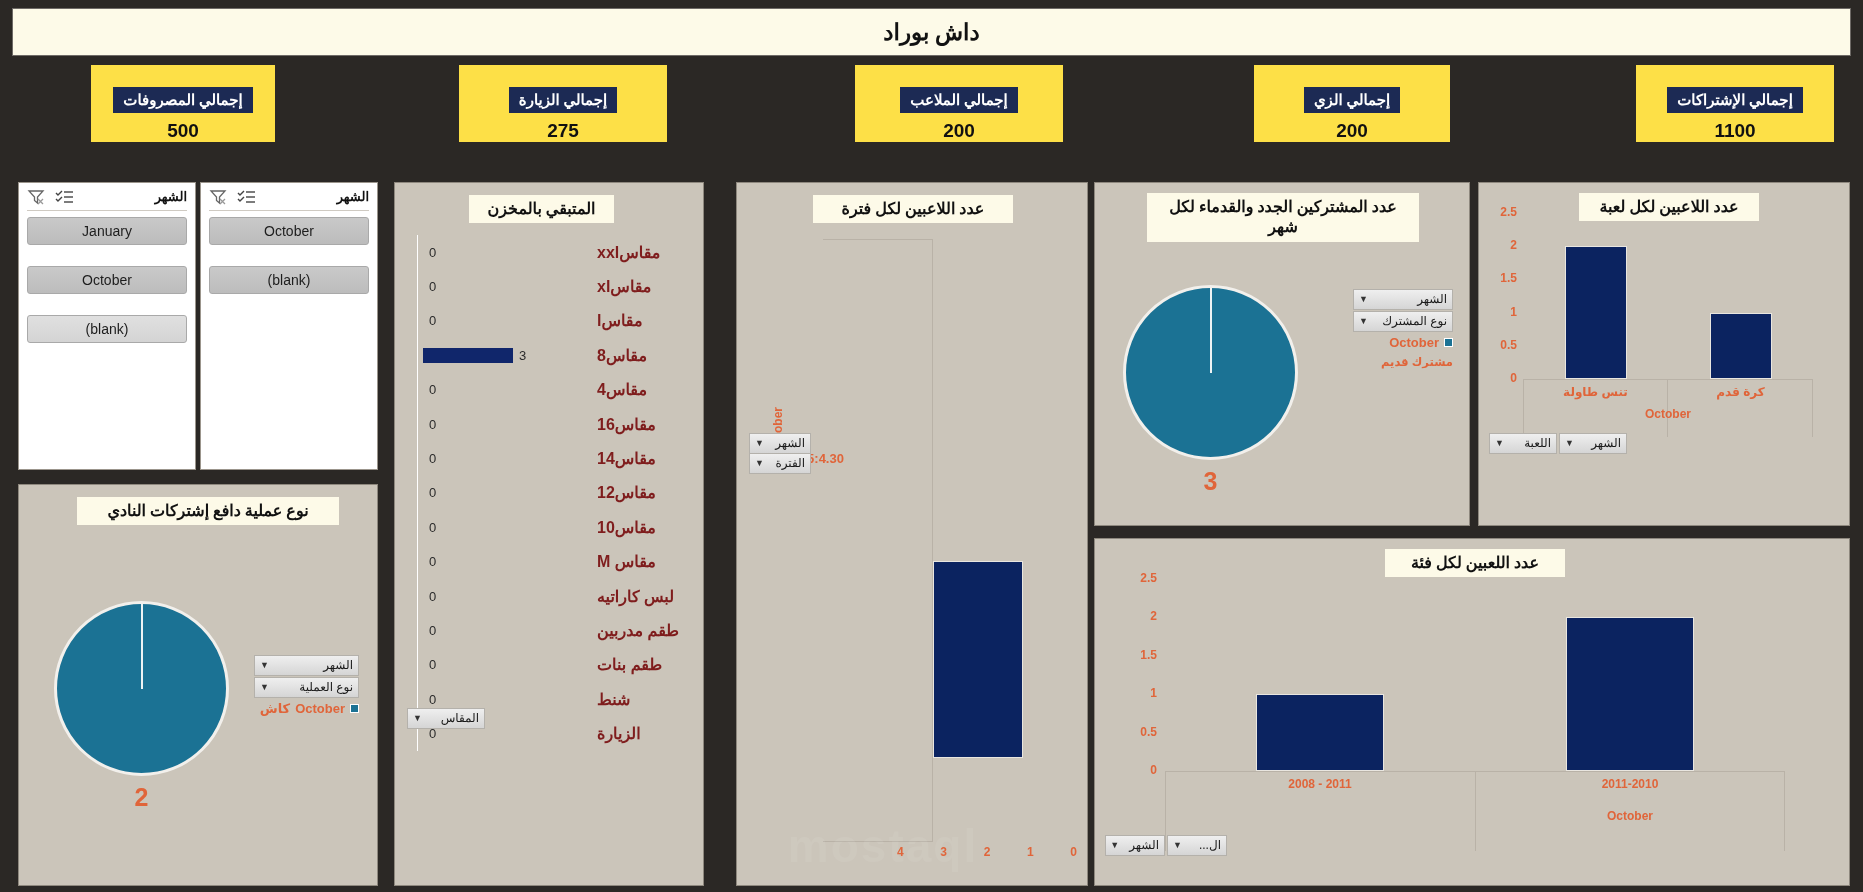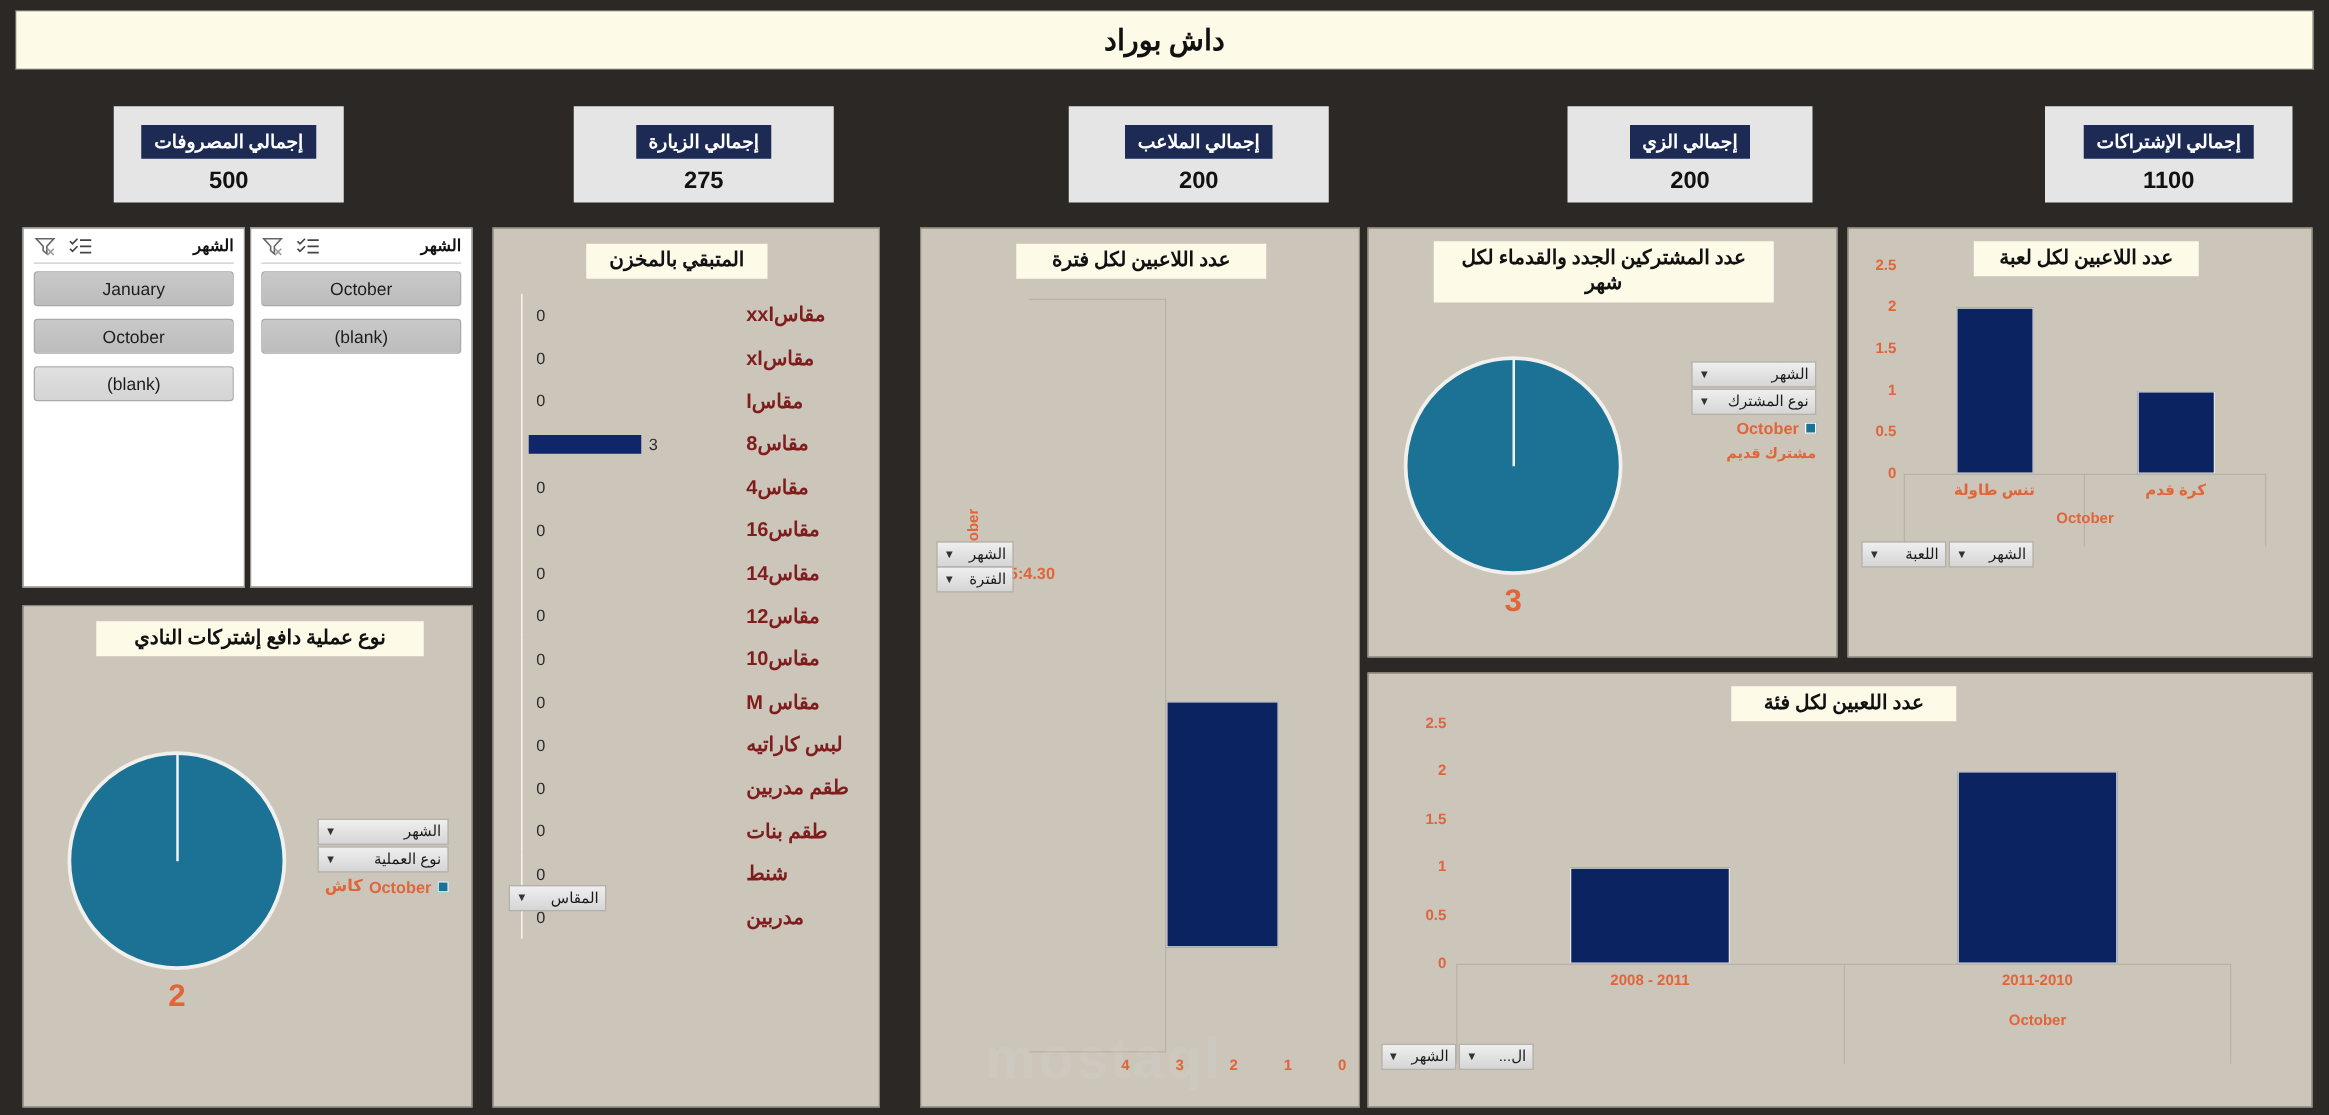--- a/index.html
+++ b/index.html
@@ -20,23 +20,23 @@
     display: flex; align-items: center; justify-content: center;
   }
   .title-banner .t {
     font-family: "Liberation Serif", "DejaVu Serif", serif;
     font-size: 23px; font-weight: bold; color: #111;
   }
 
   
   .kpi {
     position: absolute; top: 65px; height: 77px;
-    background: #e5e5e5;
+    background: #fde047;
     display: flex; flex-direction: column; align-items: center;
-    justify-content: center; padding-top: 8px; margin-top: 20px;
+    justify-content: flex-end; padding-top: 8px;
   }
   .kpi .hdr {
     background: #1c2a54; color: #ffffff;
     font-family: "Liberation Serif", "DejaVu Serif", serif;
     font-size: 15px; font-weight: bold;
     padding: 4px 10px; white-space: nowrap;
   }
   .kpi .val {
     margin-top: 7px; font-size: 19px; font-weight: bold;
     color: #111; font-family: "Liberation Sans", sans-serif;
@@ -67,21 +67,21 @@
   }
   .slicer-head .nm {
     font-family: "Liberation Serif", "DejaVu Serif", serif;
     font-size: 13px; font-weight: bold; color: #111;
   }
   .slicer-head .icons { display: flex; gap: 9px; align-items: center; }
   .slicer-head svg { display: block; }
   .slicer-item {
     background: linear-gradient(#c9c9c9, #bcbcbc);
     border: 1px solid #a9a9a9; border-radius: 3px;
-    margin-bottom: 10px; height: 28px;
+    margin-bottom: 21px; height: 28px;
     display: flex; align-items: center; justify-content: center;
     font-size: 14px; color: #1d1d1d; direction: ltr;
   }
   .slicer-item.dim { background: linear-gradient(#e0e0e0, #d4d4d4); }
   .pie {
     border-radius: 50%;
     background: #1b7294;
     border: 3px solid #f2f0ec;
     position: relative;
   }
@@ -352,21 +352,21 @@
             <span class="hb-num">0</span>
           </div>
         </div>
         <div class="hb-row">
           <div class="hb-label">شنط</div>
           <div class="hb-track">
             <span class="hb-num">0</span>
           </div>
         </div>
         <div class="hb-row">
-          <div class="hb-label">مدربين</div>
+          <div class="hb-label">الزيارة</div>
           <div class="hb-track">
             <span class="hb-num">0</span>
           </div>
         </div>
       </div>
 
     <div class="fbtn" style="position:absolute; left:12px; top:525px; width:78px;">
       <span class="cap">المقاس</span>
       <span class="car">▼</span>
     </div>

